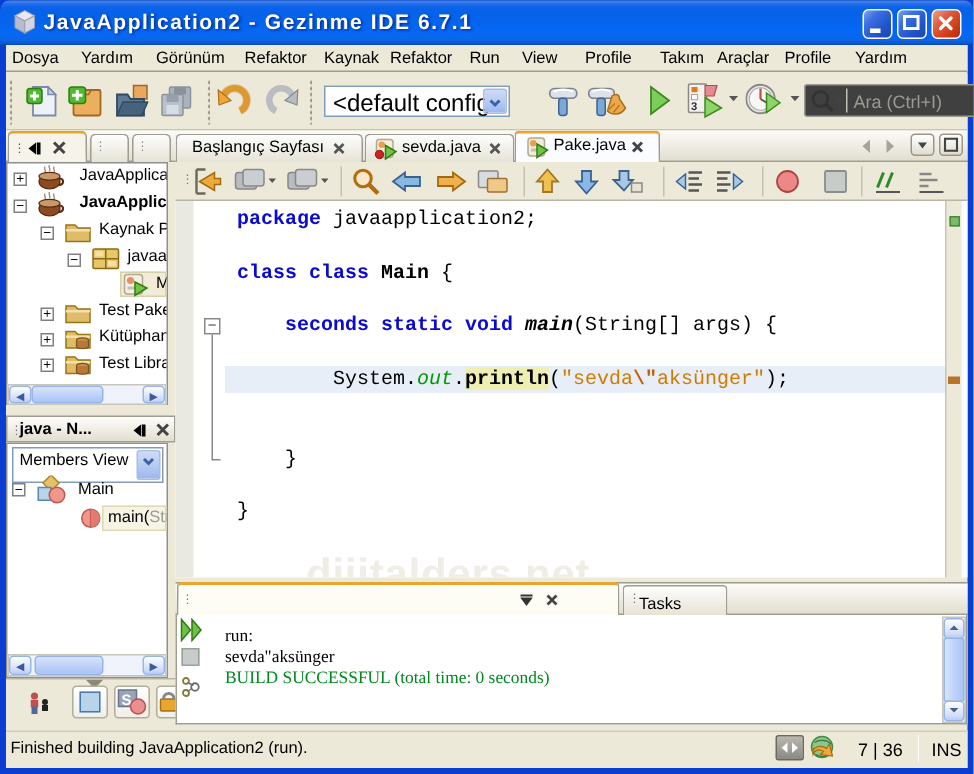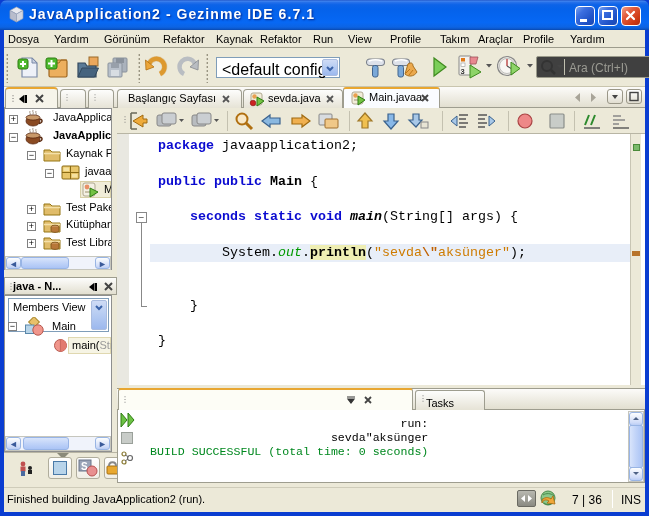--- a/index.html
+++ b/index.html
@@ -56,21 +56,21 @@
 #editor { left:117px; top:87px; width:528px; height:298px; background:#fff; }
 #stripe { left:630px; top:134px; width:11px; height:251px; background:#ece9d8; border-left:1px solid #c8c5b4;}
 .code { font-family:"Liberation Mono", monospace; font-size:13.3px; line-height:17.73px;
   letter-spacing:0.02px; white-space:pre; }
 .kw { color:#0a0ad0; font-weight:bold; }
 .str { color:#ce7b00; }
 .esc { color:#c06000; font-weight:bold; }
 .fld { color:#009900; font-style:italic; }
 
 #output { left:0; top:0; width:649px; height:516px; pointer-events:none; }
-.mono { font-family:Liberation Mono, monospace;text-align:right; }
+.mono { font-family:Liberation Serif, serif; }
 
 #statusbar { left:4px; top:487px; width:641px; height:25px; background:#ece9d8; border-top:1px solid #cfccba;}
 </style>
 </head>
 <body>
 
 <div class="abs" id="titlebar"></div>
 <div class="abs" id="titleicon">
 <svg width="17" height="17" viewBox="0 0 17 17">
   <polygon points="8.5,1 15,4.5 8.5,8 2,4.5" fill="#e8e8ee" stroke="#9aa0b4" stroke-width="0.7"></polygon>
@@ -310,21 +310,21 @@
     <span style="position:absolute;left:8px;top:2px;font-weight:bold;font-size:11px">java - N...</span>
     <svg style="position:absolute;left:80px;top:3px" width="14" height="12">
         <path d="M9 2 L4 6 L9 10 Z" fill="#000"></path>
         <rect x="9.5" y="2" width="2.5" height="8" fill="#000"></rect>
       </svg>
     <svg style="position:absolute;left:98px;top:3px" width="12" height="12">
         <path d="M2 2 L9 9 M9 2 L2 9" stroke="#444" stroke-width="2"></path>
       </svg>
   </div>
   <div class="abs whitebox" style="left:4px;top:295px;width:108px;height:157px"></div>
-  <div class="abs combo" style="left:8px;top:298px;width:101px;height:34px">
+  <div class="abs combo" style="left:8px;top:298px;width:101px;height:24px">
     <span style="position:absolute;left:4px;top:2px;font-size:11px">Members View</span>
     <div class="arrow"><svg width="14" height="14">
           <path d="M4 5 L7 8 L10 5" stroke="#3a62a8" stroke-width="2" fill="none"></path>
         </svg></div>
   </div>
   <div class="abs" id="ntree" style="left:4px;top:316px;width:107px;height:120px;overflow:hidden;font-size:11px">
 
     <div class="pm" style="left:4px;top:6px">−</div>
     <svg class="abs" style="left:19px;top:1px" width="22" height="20" viewBox="0 0 22 20">
       <rect x="7.2" y="1.2" width="7.6" height="7.6" transform="rotate(45 11 5)" fill="#e8c06a" stroke="#a8862a" stroke-width="1"></rect>
@@ -399,21 +399,21 @@
       <path d="M2 2 L8 8 M8 2 L2 8" stroke="#555" stroke-width="1.8"></path>
     </svg>
 </div>
 <div class="abs" style="left:343px;top:87px;width:97px;height:21px;background:#fafcff;border:1px solid #9e9d8f;border-bottom:none;border-top:2px solid #e8a631;border-radius:3px 3px 0 0">
   <svg style="position:absolute;left:6px;top:2px" width="16" height="15" viewBox="0 0 16 15">
     <rect x="2" y="1" width="11" height="12" rx="2" fill="#f2edda" stroke="#b0a890"></rect>
     <circle cx="5.5" cy="4.5" r="2.2" fill="#e8a050"></circle>
     <rect x="4" y="8" width="6" height="2" fill="#c8c0a8"></rect>
     <path d="M8 5 L15 9 L8 14 Z" fill="#74c244" stroke="#2e7d12" stroke-width="1"></path>
   </svg>
-  <span style="position:absolute;left:25px;top:2px">Main.javaa</span>
+  <span style="position:absolute;left:25px;top:2px">Pake.java</span>
   <svg style="position:absolute;left:76px;top:4px" width="11" height="11">
       <path d="M2 2 L8 8 M8 2 L2 8" stroke="#444" stroke-width="2"></path>
     </svg>
 </div>
 
 <svg class="abs" style="left:570px;top:90px" width="15" height="15">
     <path d="M10 3 L5 7.5 L10 12 Z" fill="#a8a498"></path>
   </svg>
 <svg class="abs" style="left:586px;top:90px" width="15" height="15">
     <path d="M5 3 L10 7.5 L5 12 Z" fill="#a8a498"></path>
@@ -496,28 +496,29 @@
     <path d="M4 5 L12 5 M4 9 L16 9 M4 13 L10 13" stroke="#888" stroke-width="1.6"></path>
     <path d="M4 17 L20 17" stroke="#555" stroke-width="1.4"></path>
   </svg>
 </div>
 
 <div class="abs" id="editor" style="left:117px;top:134px;width:528px;height:251px;background:#fff;overflow:hidden">
   <div class="abs" style="left:0;top:0;width:12px;height:251px;background:#e9e8e1"></div>
 
   <div class="abs" style="left:33px;top:109.5px;width:480px;height:18px;background:#e8eef8"></div>
 
+  <div class="abs" style="left:87px;top:233px;font-size:28px;font-weight:bold;color:#efede5;letter-spacing:0.5px">dijitalders.net</div>
 
   <div class="abs" style="left:19px;top:78px;width:11px;height:11px;border:1px solid #888;background:#fff;font-size:10px;line-height:9px;text-align:center;color:#444">−</div>
   <div class="abs" style="left:24px;top:89px;width:1px;height:83px;background:#888"></div>
   <div class="abs" style="left:24px;top:172px;width:6px;height:1px;background:#888"></div>
 
   <div class="abs code" style="left:41px;top:3.1px"><span class="kw">package</span> javaapplication2;
 
-<span class="kw">public public</span> <b>Main</b> {
+<span class="kw">class class</span> <b>Main</b> {
 
     <span class="kw">seconds static void</span> <b><i>main</i></b>(String[] args) {
 
         System.<span class="fld">out</span>.<span style="background:#eeeeb3;font-weight:bold">println</span>(<span class="str">"sevda<span class="esc">\"</span>aksünger"</span>);
 
 
     }
 
 }</div>
 </div>

